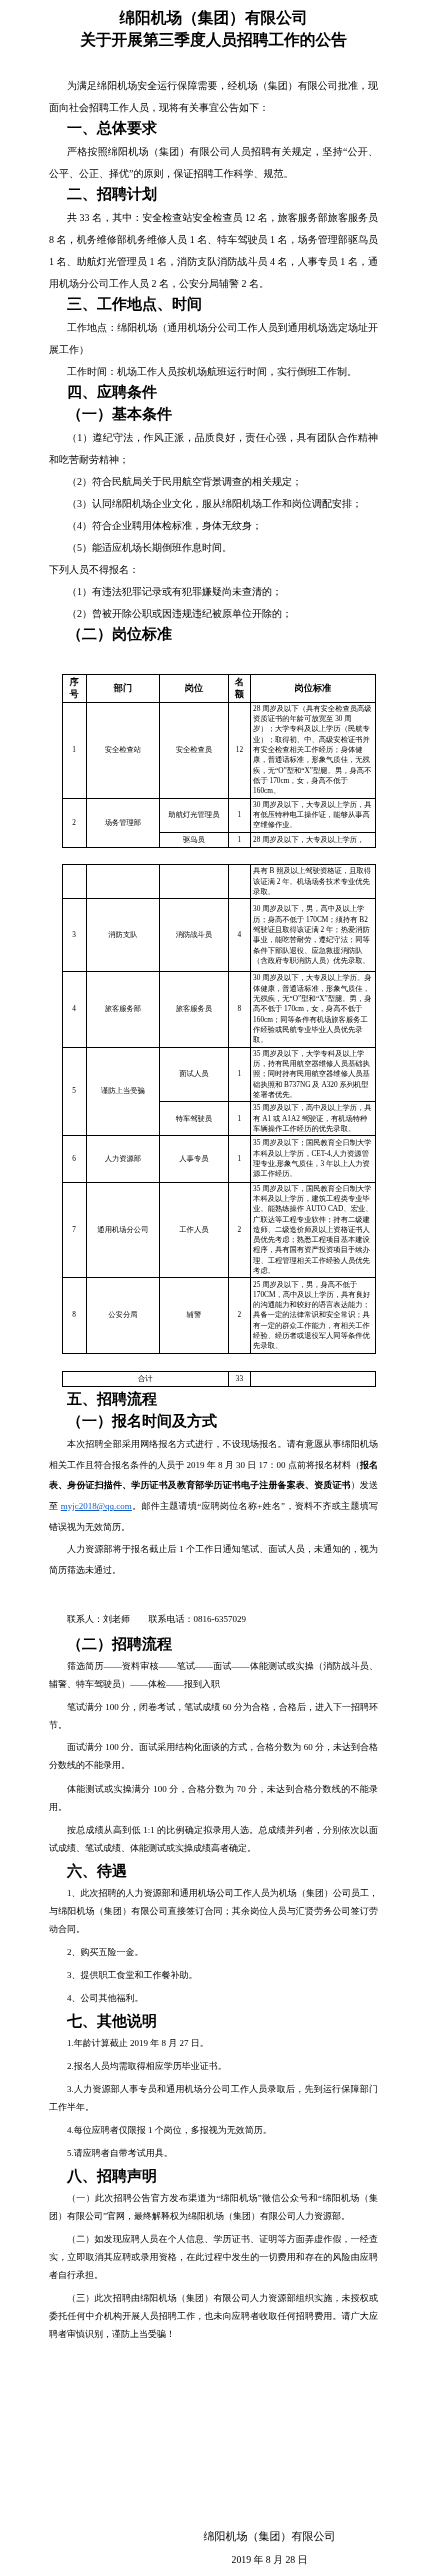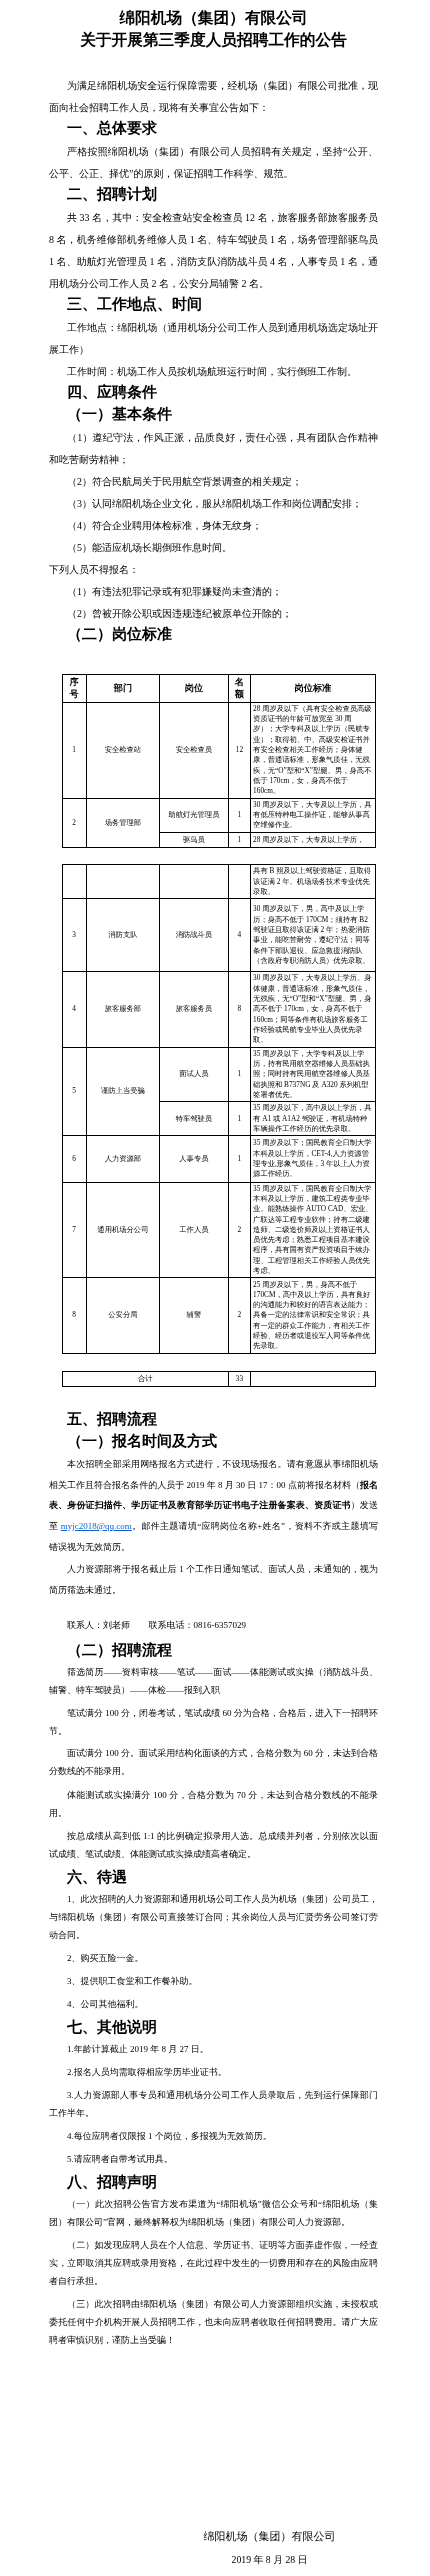--- a/index.html
+++ b/index.html
@@ -9,25 +9,25 @@
     position:relative;overflow:hidden;
   }
   .page{box-sizing:border-box;width:430px;height:2576px;padding:6.5px 52px 0 49px;position:relative;}
   .title{font-weight:bold;font-size:15.7px;line-height:22px;text-align:center;margin:0 0 24px 0;}
   .p40{font-size:10px;line-height:22px;margin:0;text-align:justify;}
   .p38{font-size:9px;line-height:20.6px;margin:0 0 2.2px 0;text-align:justify;}
   .p33{font-size:9px;line-height:18px;margin:0 0 4.9px 0;text-align:justify;}
   .ind{text-indent:18px;}
   .sh{font-family:Liberation Mono, monospace;font-weight:bold;font-size:15px;line-height:22px;margin:0;text-indent:18px;text-align:left;}
   .mt10{margin-top:5.4px;}
-  .mt20{margin-top:23px;}
+  .mt20{margin-top:3px;}
   .b{font-weight:bold;}
   .link{color:#0b5ed0;text-decoration:underline;}
   .contact .gap{margin-left:18.4px;}
-  .contact{margin-top:14px;}
+  .contact{margin-top:28px;}
 
   .ptable{border-collapse:collapse;table-layout:fixed;width:313px;margin-left:12.5px;
           font-size:7.3px;line-height:10.3px;border:1.1px solid #000;}
   .ptable th,.ptable td{border:0.9px solid #000;padding:0.5px 1.6px;vertical-align:middle;overflow:hidden;}
   .ptable th{font-size:9.2px;font-weight:bold;text-align:center;line-height:12px;padding:1.6px 0.5px;}
   .ptable td.c{text-align:center;}
   .ptable td.std{text-align:left;padding:1.1px 2.2px;}
   .c1{width:24.4px;}.c2{width:73px;}.c3{width:69px;}.c4{width:22px;}.c5{width:125px;}
   .vstack{display:inline-block;width:1em;}
   .t1{margin-top:27px;}

